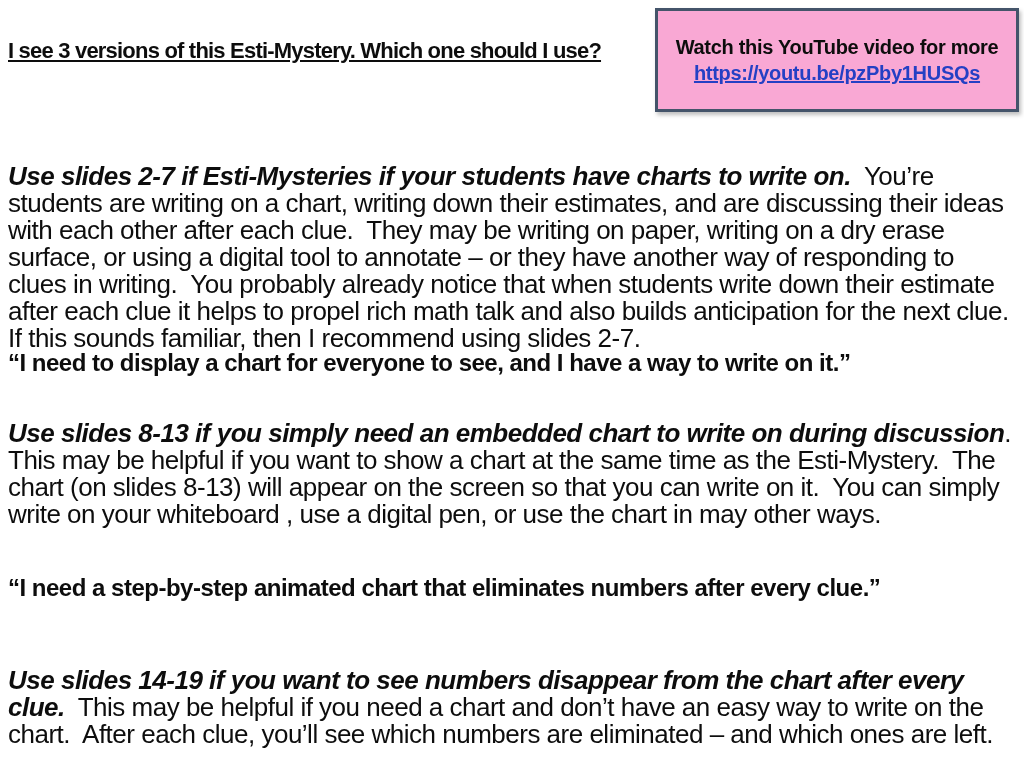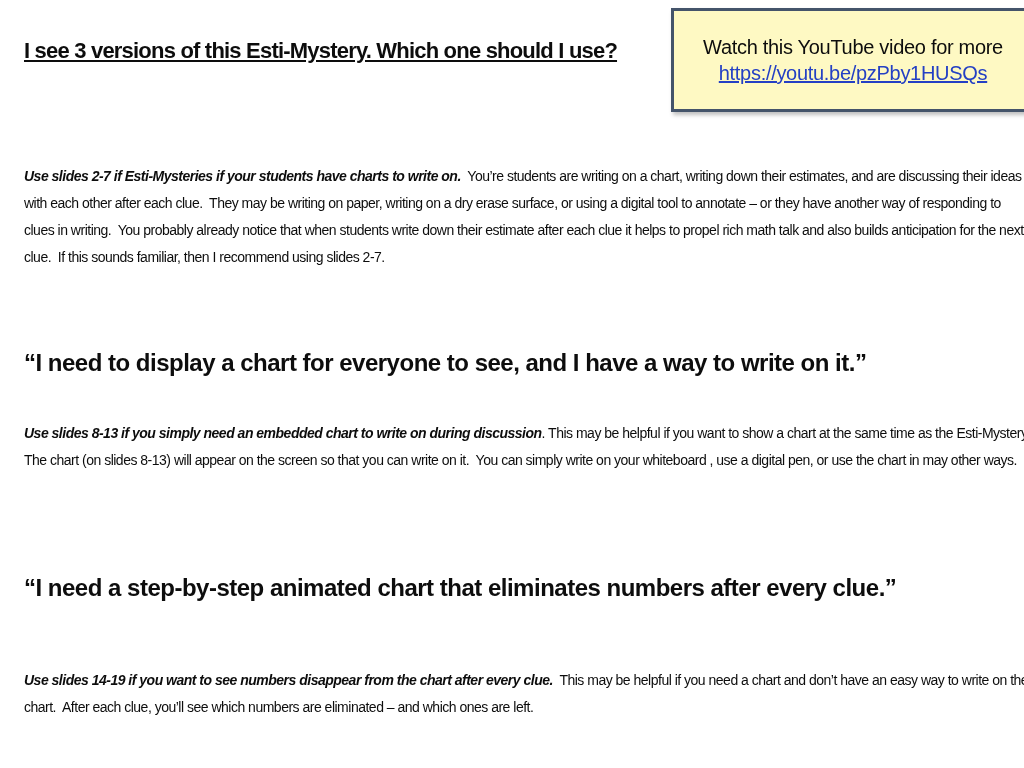--- a/index.html
+++ b/index.html
@@ -8,21 +8,20 @@
     background: #ffffff;
     font-family: "Liberation Sans", sans-serif;
     color: #0d0d0d;
     overflow: hidden;
     position: relative;
   }
   .slide {
     position: absolute;
     inset: 0;
     background: #ffffff;
-    margin-left: 16px;
   }
   .slide-title {
     position: absolute;
     left: 8px;
     top: 38px;
     font-size: 22px;
     font-weight: bold;
     letter-spacing: -0.8px;
     text-decoration: underline;
     white-space: nowrap;
@@ -61,41 +60,41 @@
     white-space: nowrap;
     line-height: 30px;
   }
   .h1 { top: 99px; }
   .h2 { top: 348px; }
   .h3 { top: 573px; }
   .para {
     position: absolute;
     left: 8px;
     width: 1010px;
-    font-size: 14px;
+    font-size: 26px;
     line-height: 27px;
     letter-spacing: -0.5px;
     white-space: pre-wrap;
   }
   .p1 { top: 163px; }
   .p2 { top: 420px; }
   .p3 { top: 667px; }
   .lead {
     font-weight: bold;
     font-style: italic;
   }
 </style>
 </head>
 <body style="background: rgb(255, 255, 255); color: rgb(13, 13, 13);">
 
 <div class="slide">
 
   <div class="slide-title">I see 3 versions of this Esti-Mystery.  Which one should I use?</div>
 
-  <div class="callout" style="background: #fef9c3; border-color: rgb(68, 84, 106);">
+  <div class="callout" style="background: #f9a8d4; border-color: rgb(68, 84, 106); font-weight: bold;">
     <div>Watch this YouTube video for more</div>
     <div>
       <a style="color: rgb(36, 64, 196);">https://youtu.be/pzPby1HUSQs</a>
     </div>
   </div>
 
 
   <div class="para p1"><span class="lead">Use slides 2-7 if Esti-Mysteries if your students have charts to write on.</span><span>  You’re students are writing on a chart, writing down their estimates, and are discussing their ideas with each other after each clue.  They may be writing on paper, writing on a dry erase surface, or using a digital tool to annotate – or they have another way of responding to clues in writing.  You probably already notice that when students write down their estimate after each clue it helps to propel rich math talk and also builds anticipation for the next clue.  If this sounds familiar, then I recommend using slides 2-7.</span></div>
 
   <div class="section-heading h2">“I need to display a chart for everyone to see, and I have a way to write on it.”</div>

